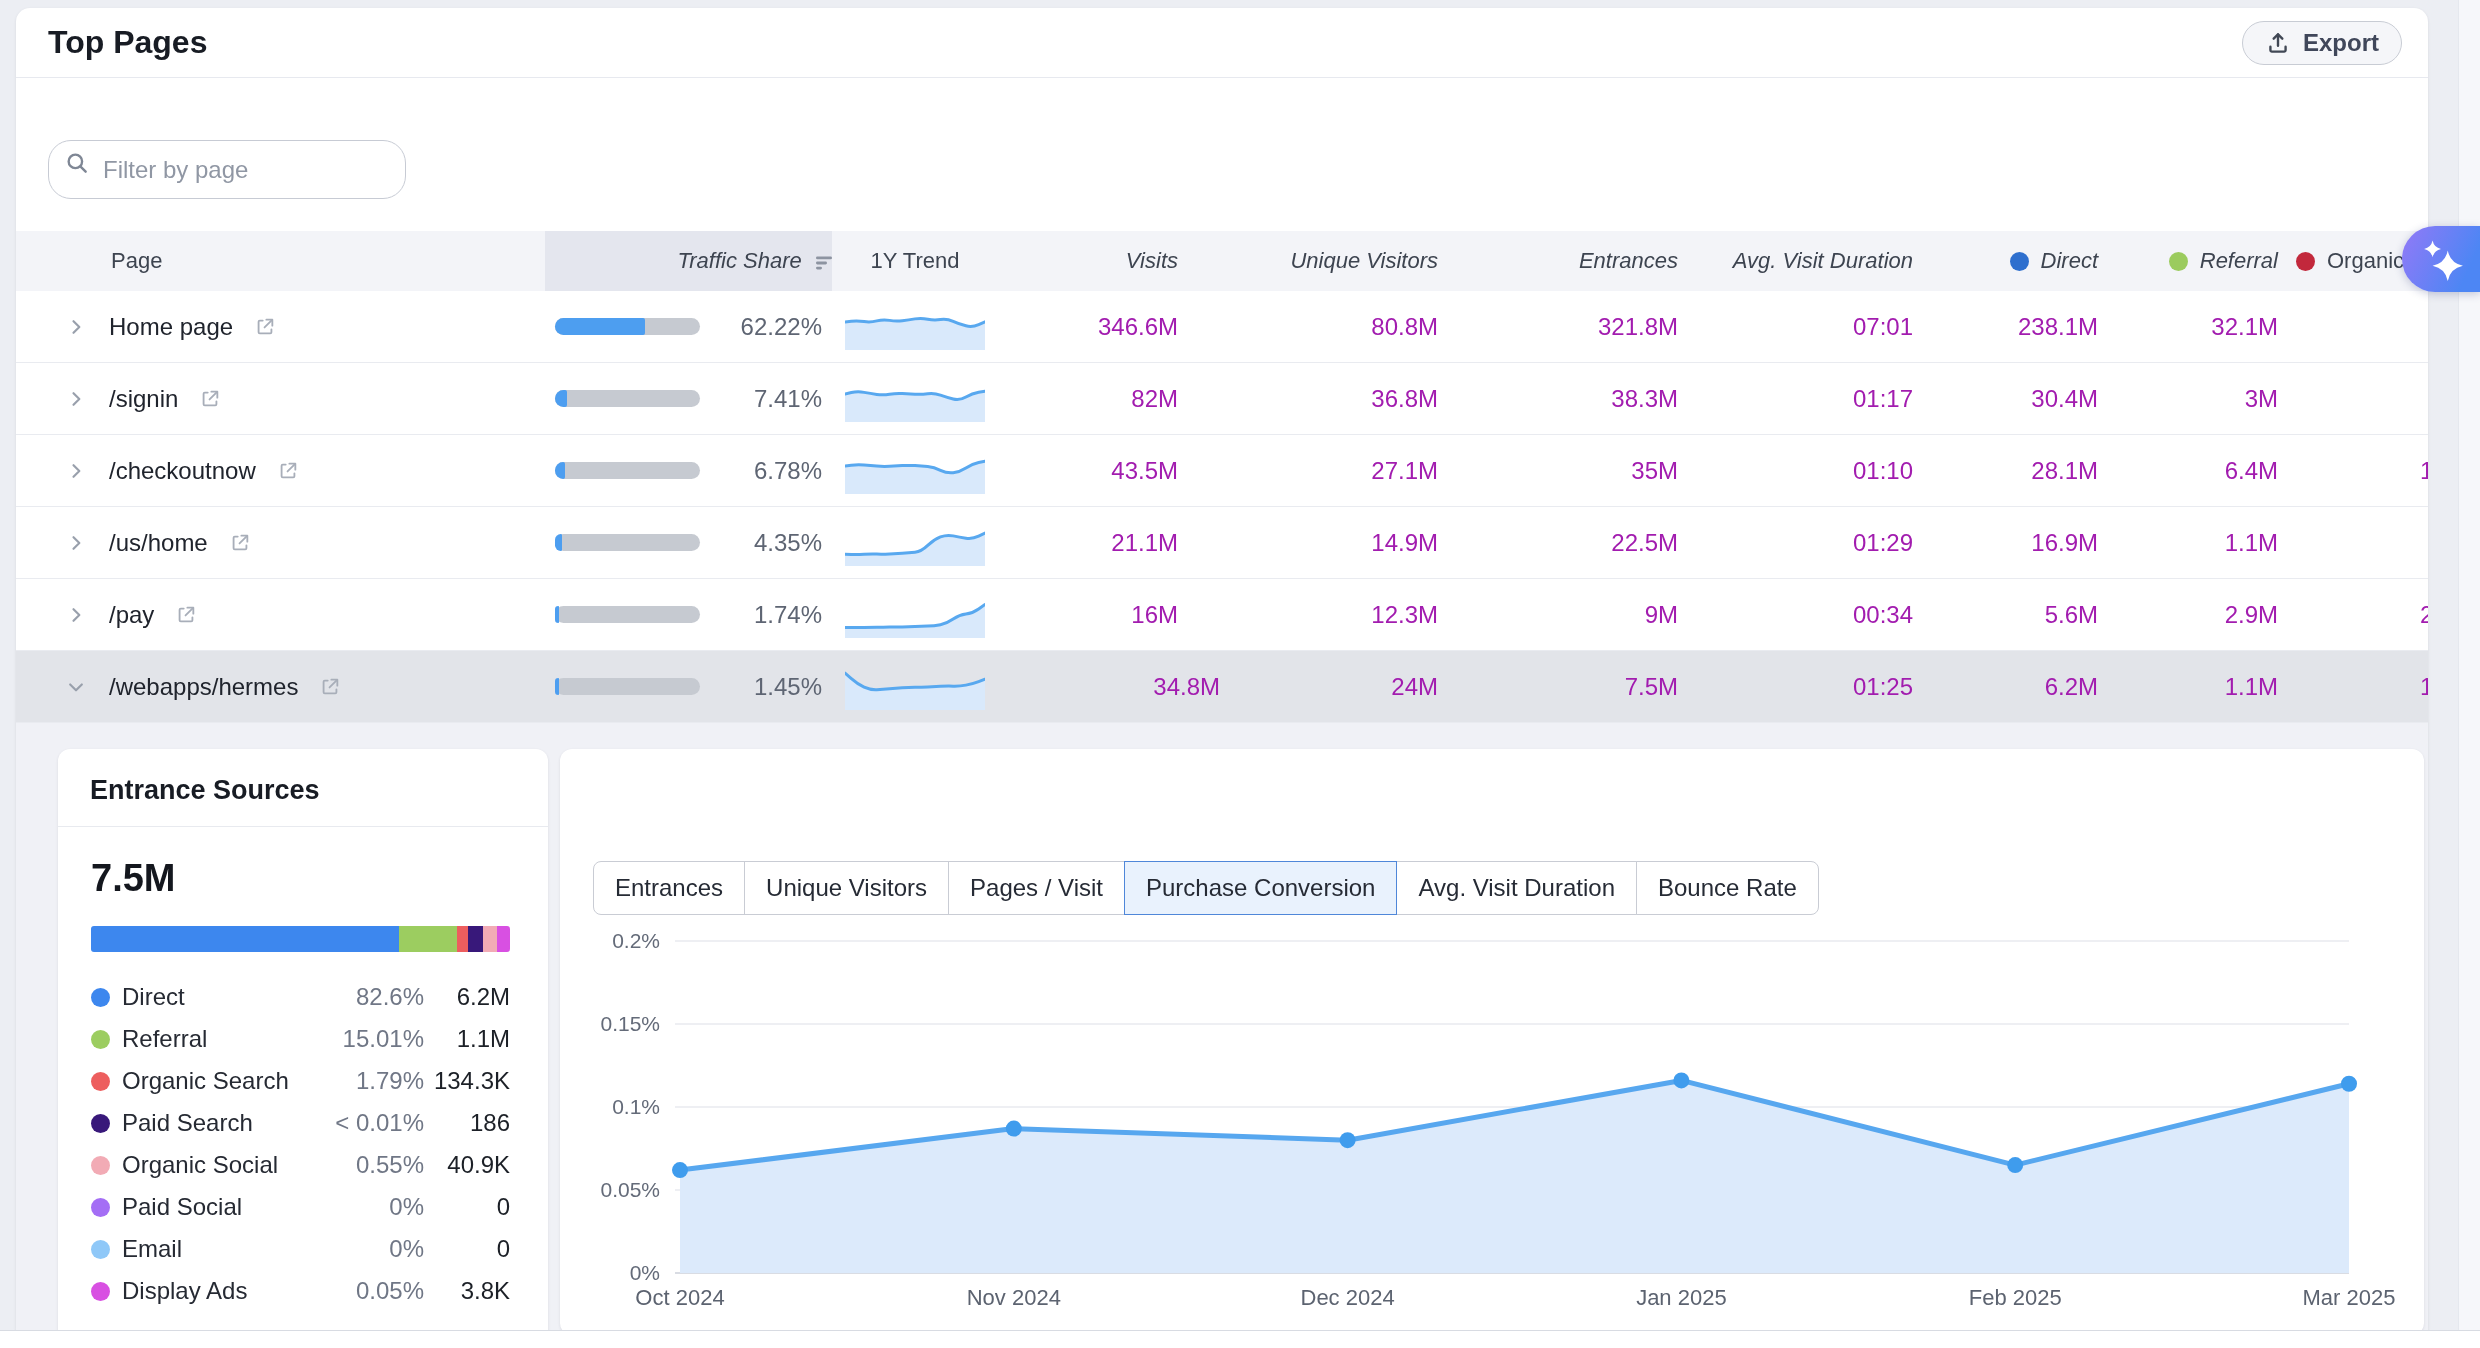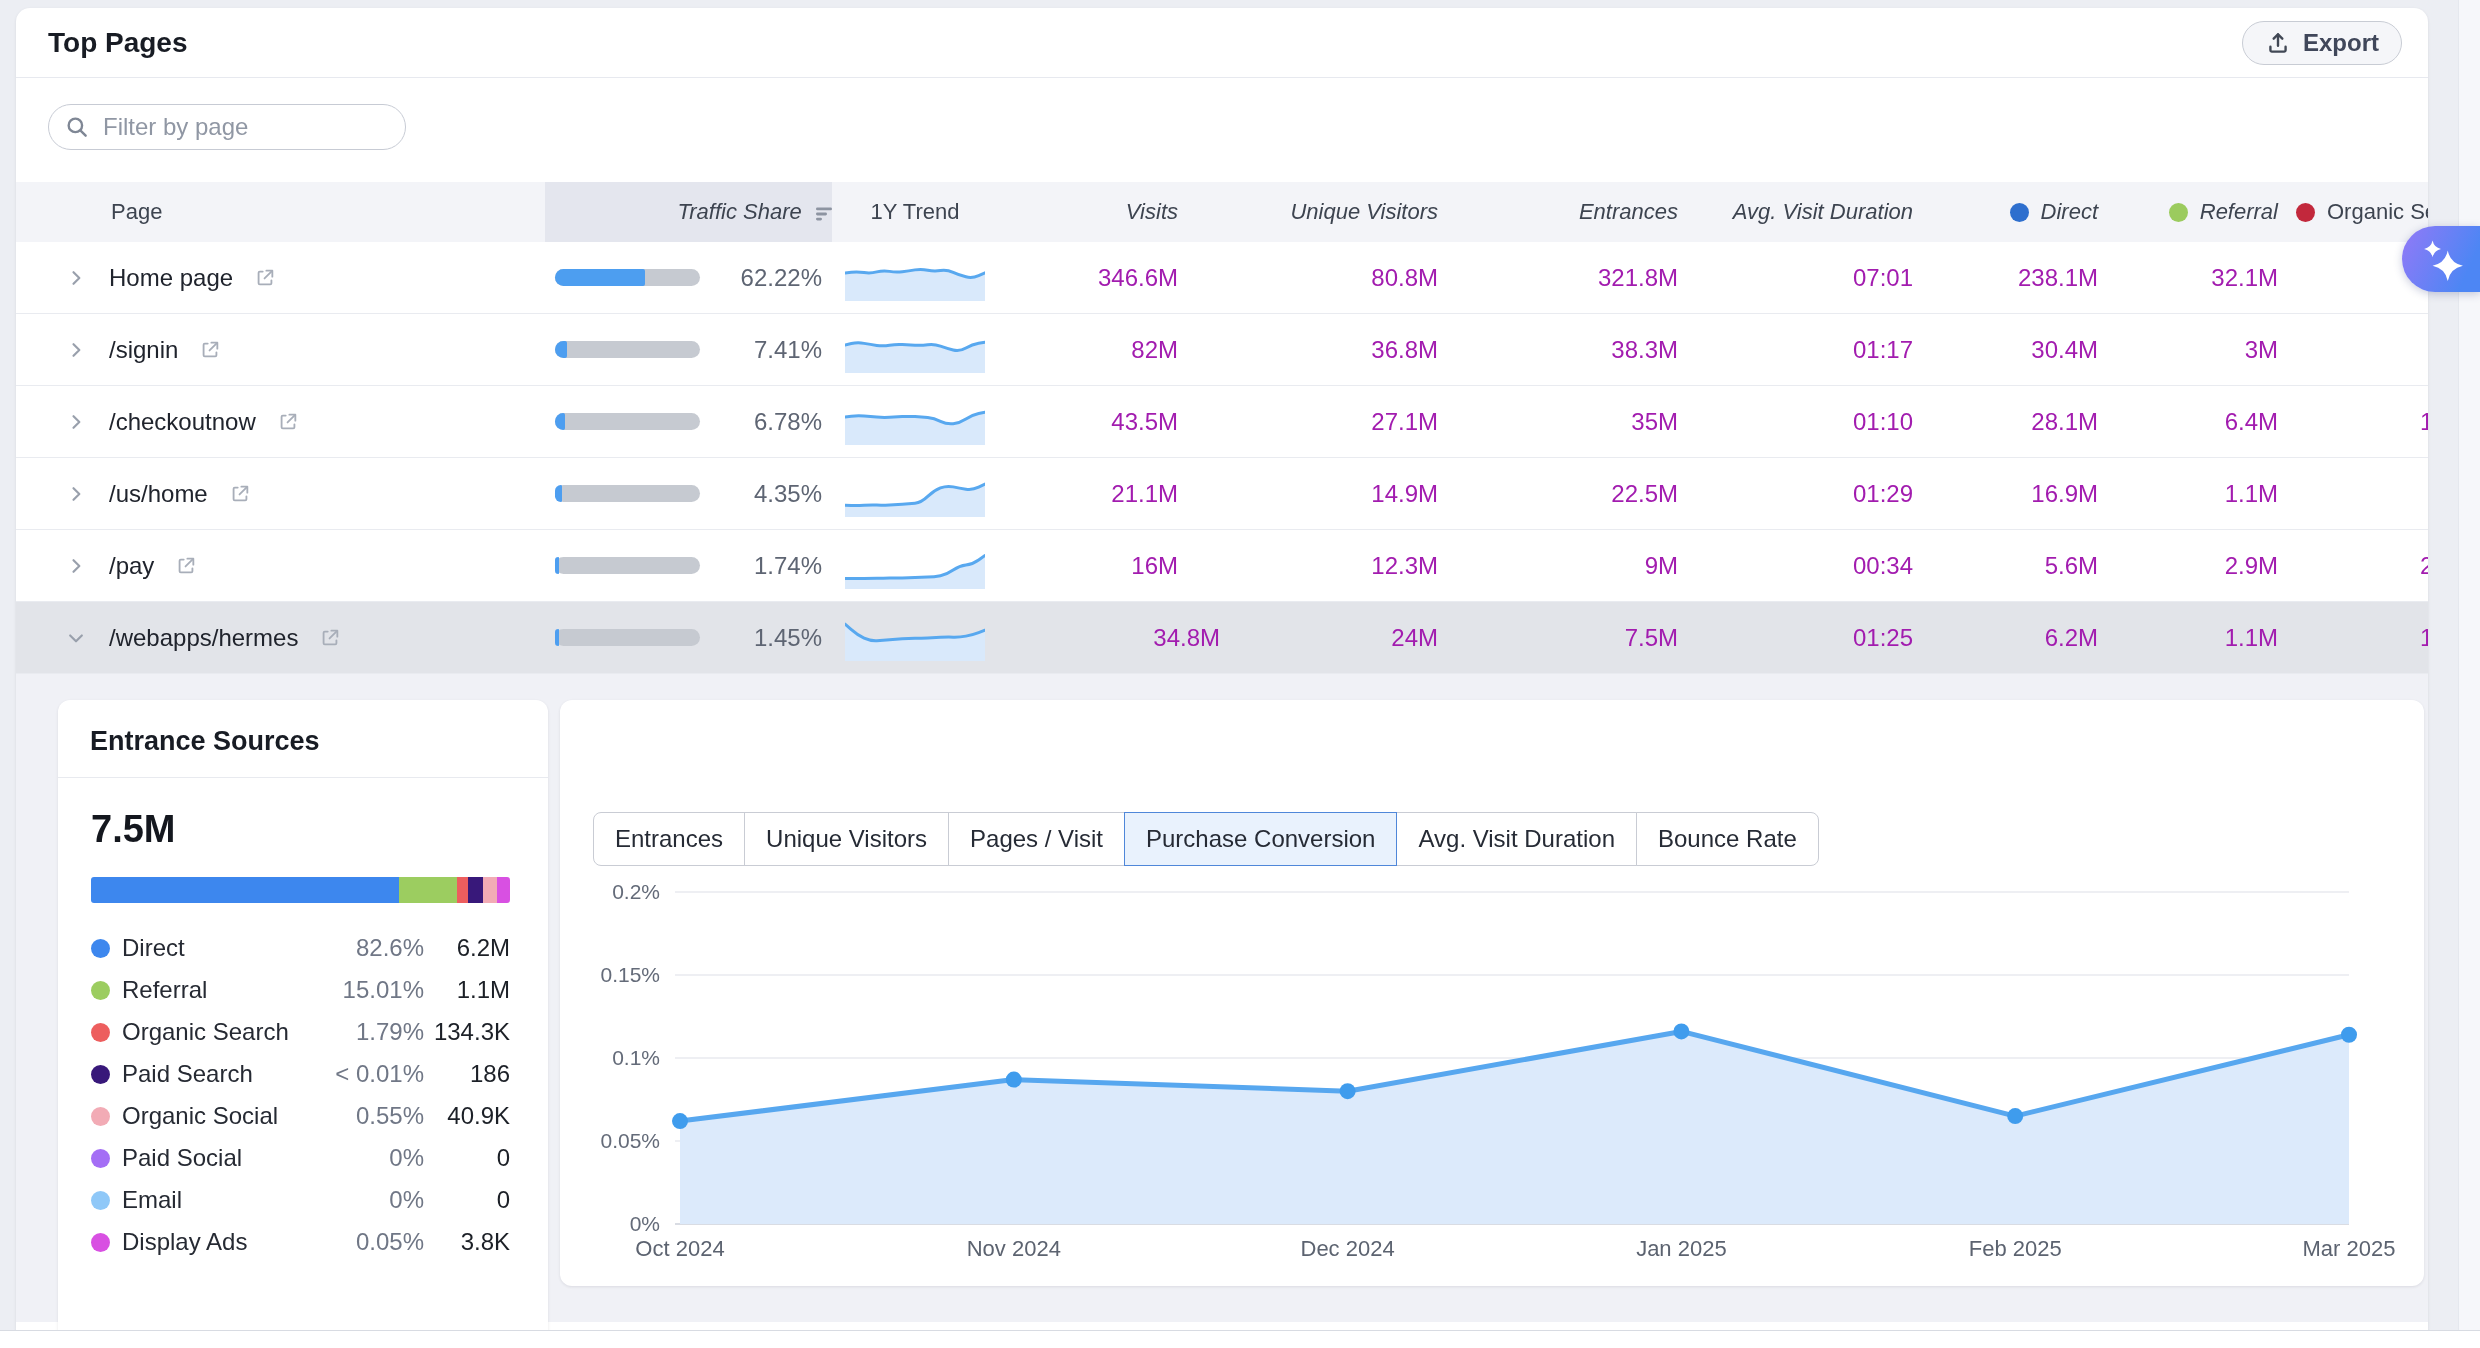--- a/index.html
+++ b/index.html
@@ -6,25 +6,25 @@
   html,body { width:2480px; height:1348px; }
   body { font-family:"Liberation Sans","DejaVu Sans",sans-serif; background:#eceef3; position:relative; overflow:hidden; color:#20242d; }
 
   .page { position:absolute; inset:0; }
 
   .right-rail { position:absolute; right:0; top:0; width:22px; height:1330px; background:#f6f7fa; border-left:1px solid #e5e8ee; }
 
   .main-card { position:absolute; left:16px; top:8px; width:2412px; height:1322px; background:#ffffff; border-radius:14px 14px 0 0; box-shadow:0 1px 3px rgba(25,30,50,.10); overflow:hidden; }
 
   .card-header { height:70px; display:flex; align-items:center; justify-content:space-between; padding:0 26px 0 32px; border-bottom:1px solid #e7e9ef; }
-  .card-title { font-size:28px; font-weight:700; color:#181c24; }
+  .card-title { font-size:32px; font-weight:700; color:#181c24; }
   .export-btn { display:inline-flex; align-items:center; gap:12px; height:44px; padding:0 22px; background:#f5f6f9; border:1px solid #c8ccd4; border-radius:22px; font-size:24px; font-weight:600; color:#40475a; font-family:inherit; cursor:pointer; }
 
   .filter-row { padding:26px 0 0 32px; }
-  .filter-box { position:relative; width:358px; height:46px; }
+  .filter-box { position:relative; width:358px; height:59px;margin-top:36px; }
   .filter-box svg { position:absolute; left:16px; top:10px; }
   .filter-box input { width:100%; height:100%; border:1px solid #c7cbd4; border-radius:23px; padding:0 16px 0 54px; font-size:24px; font-family:inherit; color:#1e222a; background:#fff; outline:none; }
   .filter-box input::placeholder { color:#9097a4; }
 
   .thead { position:relative; margin-top:32px; height:60px; background:#f3f4f8; font-size:22px; color:#3d4450; }
   .share-colbg { position:absolute; left:529px; width:287px; top:0; bottom:0; background:#e4e6ee; }
   .hcell { position:absolute; top:0; bottom:0; display:flex; align-items:center; white-space:nowrap; }
   .hcell.rt { justify-content:flex-end;font-style:italic; }
   .dot { display:inline-block; width:19px; height:19px; border-radius:50%; margin-right:12px; flex:0 0 auto; }
 

